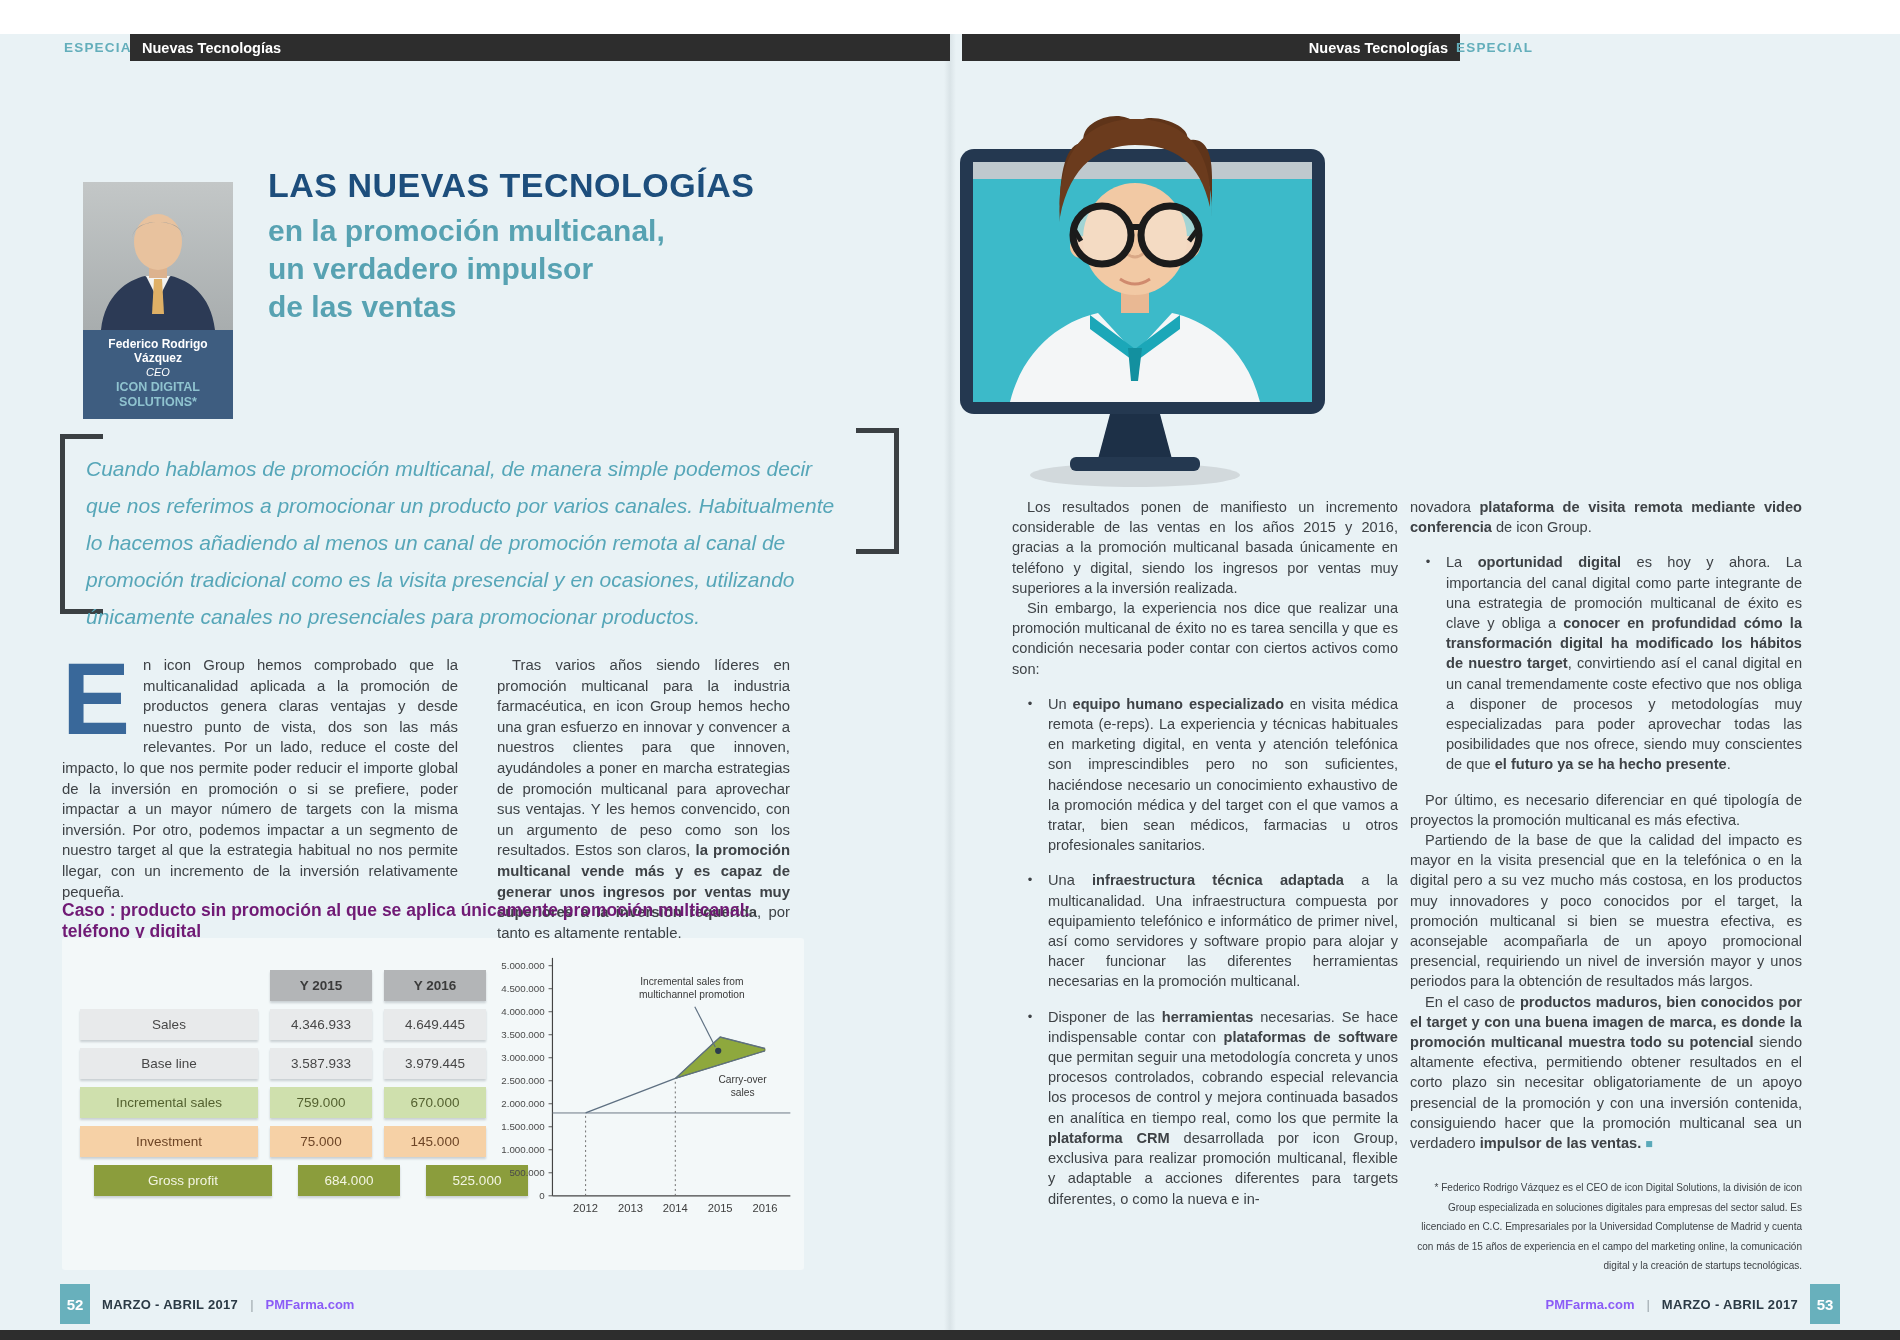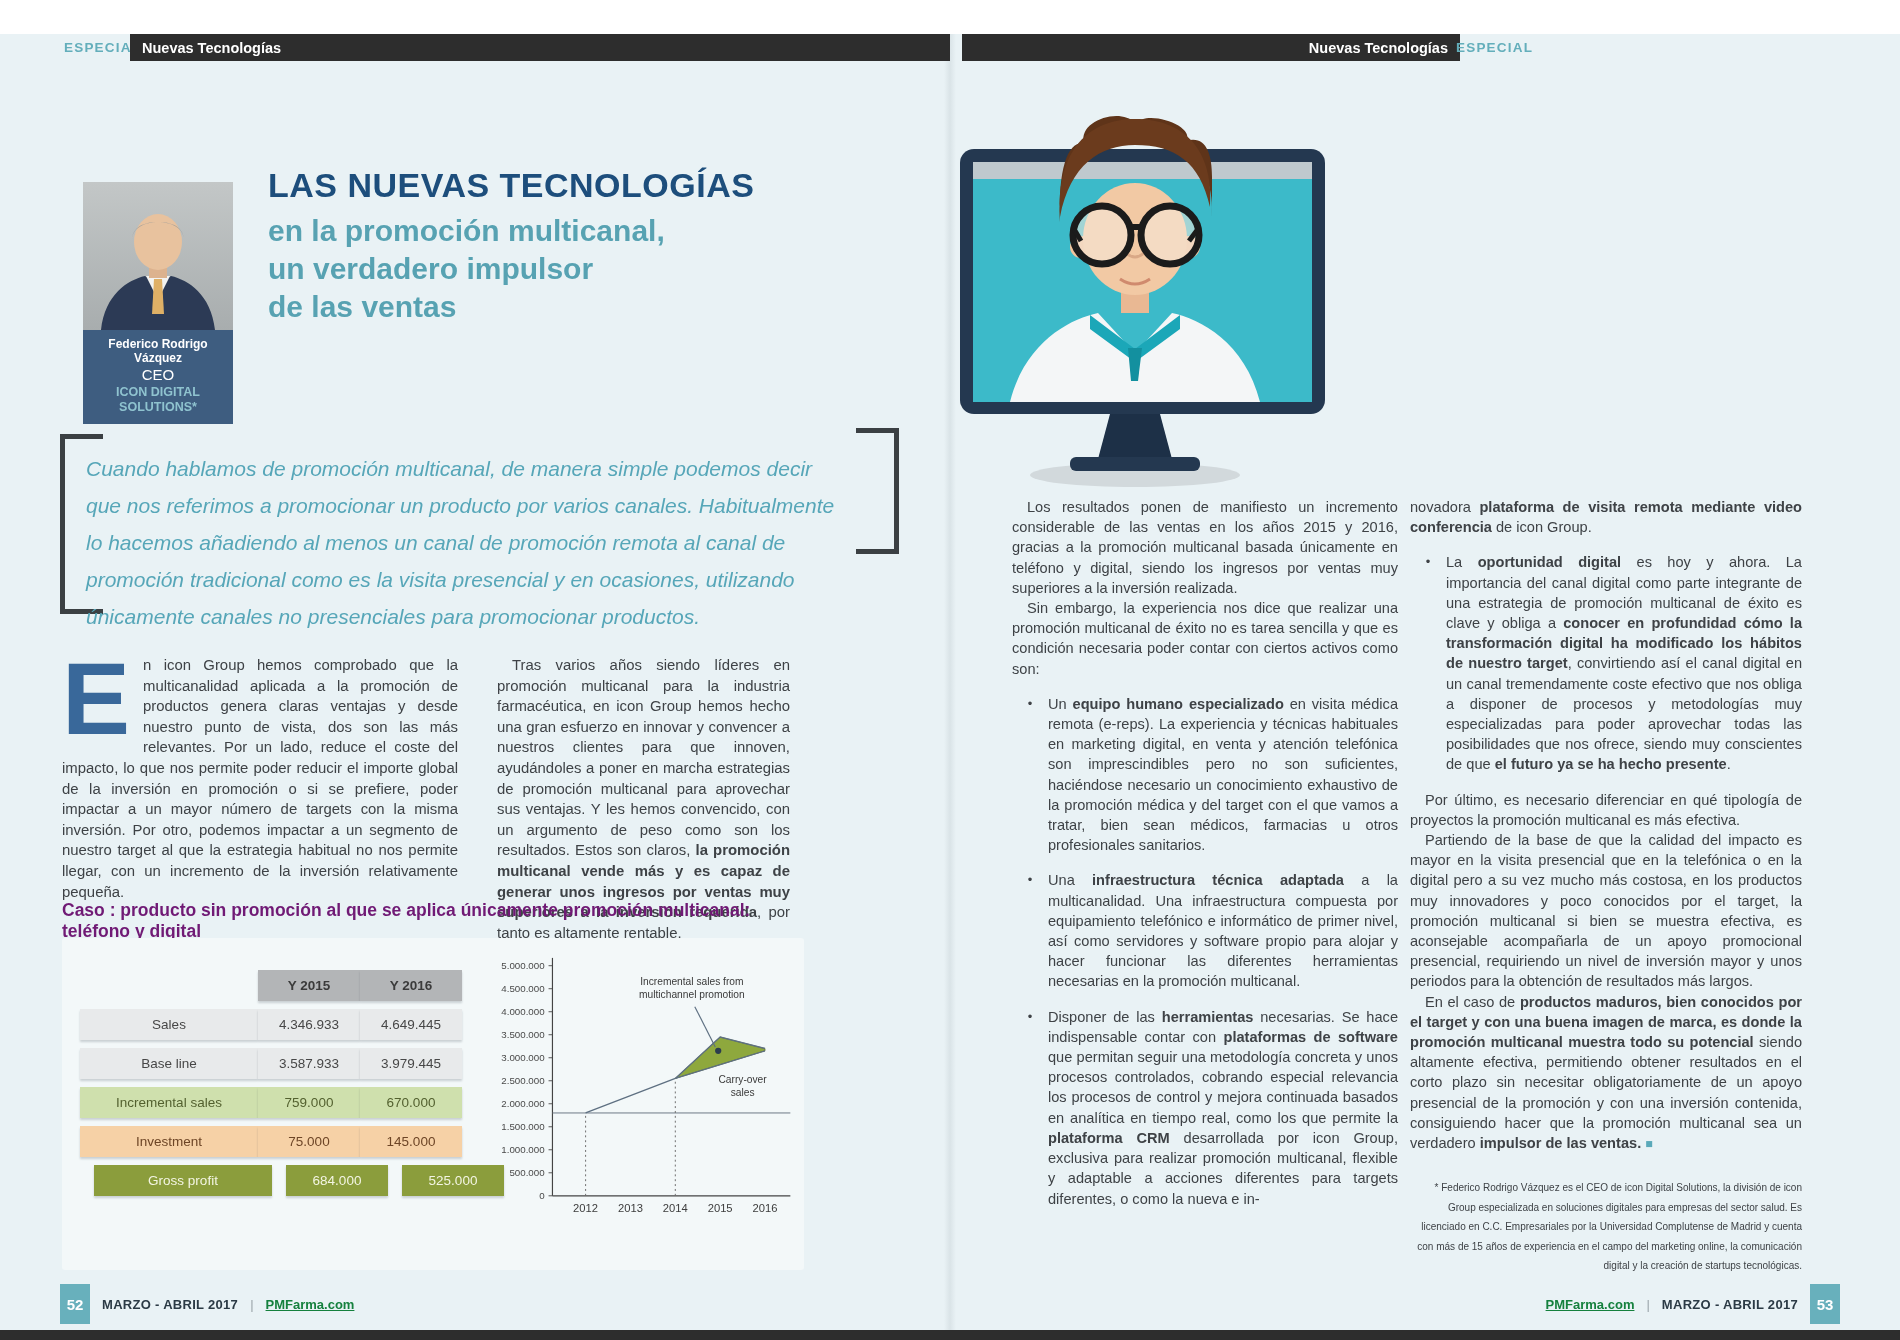--- a/index.html
+++ b/index.html
@@ -15,21 +15,21 @@
   .hdr-bar.l{left:130px;width:808px;padding-left:12px;}
   .hdr-bar.r{left:962px;width:486px;justify-content:flex-end;padding-right:12px;}
   .especial{position:absolute;top:34px;height:27px;display:flex;align-items:center;
             color:#63aebb;font-weight:bold;font-size:13.5px;letter-spacing:1.2px;}
   .especial.l{left:64px;} .especial.r{left:1456px;}
   
   .photo{position:absolute;left:83px;top:182px;width:150px;}
   .photo svg{display:block;}
   .photo-cap{background:#3e5d80;color:#fff;text-align:center;padding:7px 3px 9px 3px;}
   .photo-cap .nm{font-size:12px;font-weight:bold;}
-  .photo-cap .ro{font-size:15px;margin-top:1px;text-align:center;}
+  .photo-cap .ro{font-size:11px;font-style:italic;margin-top:1px;text-align:center;}
   .photo-cap .co{font-size:12.5px;font-weight:bold;color:#8fc3cf;white-space:pre-line;line-height:15px;margin-top:2px;}
   
   .title{position:absolute;left:268px;top:166px;width:640px;}
   .title .t1{font-size:34px;font-weight:bold;color:#1d4e7c;letter-spacing:.5px;}
   .title .t2{font-size:30px;font-weight:bold;color:#57a2b2;line-height:38px;margin-top:7px;white-space:pre-line;}
   
   .bracket-l{position:absolute;left:60px;top:434px;width:38px;height:170px;
              border-left:5px solid #3b4043;border-top:5px solid #3b4043;border-bottom:5px solid #3b4043;}
   .bracket-r{position:absolute;left:856px;top:428px;width:38px;height:116px;
              border-right:5px solid #3b4043;border-top:5px solid #3b4043;border-bottom:5px solid #3b4043;}
@@ -49,21 +49,21 @@
   .bullet{display:flex;margin:15px 0;}
   .bullet .dot{width:36px;flex:none;text-align:center;font-size:13px;}
   .bullet .bt{flex:1;text-align:justify;}
   .b{font-weight:bold;}
   .sq{color:#5aa9b9;font-size:.85em;}
   
   .caseh{position:absolute;left:62px;top:900px;width:760px;font-size:17.5px;font-weight:bold;color:#701a75;}
   
   .panel{position:absolute;left:62px;top:938px;width:742px;height:332px;background:#f3f8f9;border-radius:3px;}
   #case-table{position:absolute;left:80px;top:970px;width:418px;}
-  .trow{display:flex;margin-bottom:8px;}
+  .trow{display:flex;gap:12px;margin-bottom:8px;}
   .tcell{height:31px;display:flex;align-items:center;justify-content:center;font-size:13.5px;
          box-shadow:0 2px 2px rgba(60,70,80,.22);}
   .tlabel{width:178px;flex:none;}
   .tval{width:102px;flex:none;}
   .empty{box-shadow:none;background:transparent !important;}
   .thead .tcell{background:#b3b5b7;color:#3b3b3b;font-weight:bold;}
   .gray  .tcell{background:#e8eaeb;color:#474747;}
   .green .tcell{background:#cfe0ad;color:#53602f;}
   .peach .tcell{background:#f6d1a6;color:#6d4526;}
   .olive .tcell{background:#8b9d3c;color:#f3f5e3;margin-left:14px;}
@@ -74,21 +74,21 @@
            clip-path:polygon(0 14%,7% 0,100% 0,100% 100%,0 100%);
            color:#fff;font-size:21px;font-weight:bold;font-style:italic;line-height:37px;
            padding:42px 0 0 44px;box-sizing:border-box;white-space:pre-line;}
   
   .foot{position:absolute;top:1284px;height:40px;display:flex;align-items:center;gap:12px;font-size:13px;}
   .foot.l{left:60px;} .foot.r{right:60px;}
   .pgnum{width:30px;height:40px;background:#68b0bc;color:#fff;font-weight:bold;font-size:15px;
          display:flex;align-items:center;justify-content:center;}
   .fdate{font-weight:bold;color:#2b3a45;letter-spacing:.3px;}
   .fsep{color:#9aa4a9;}
-  .fsite{font-weight:bold;color:#15803d;text-decoration:underline;}
+  .fsite{font-weight:bold;color:#8b5cf6;}
 </style>
 </head>
 <body>
 
 <div class="stage">
   <div class="topband"></div>
   <div class="gutter"></div>
 
   <div class="especial l">ESPECIAL</div>
   <div class="hdr-bar l">

